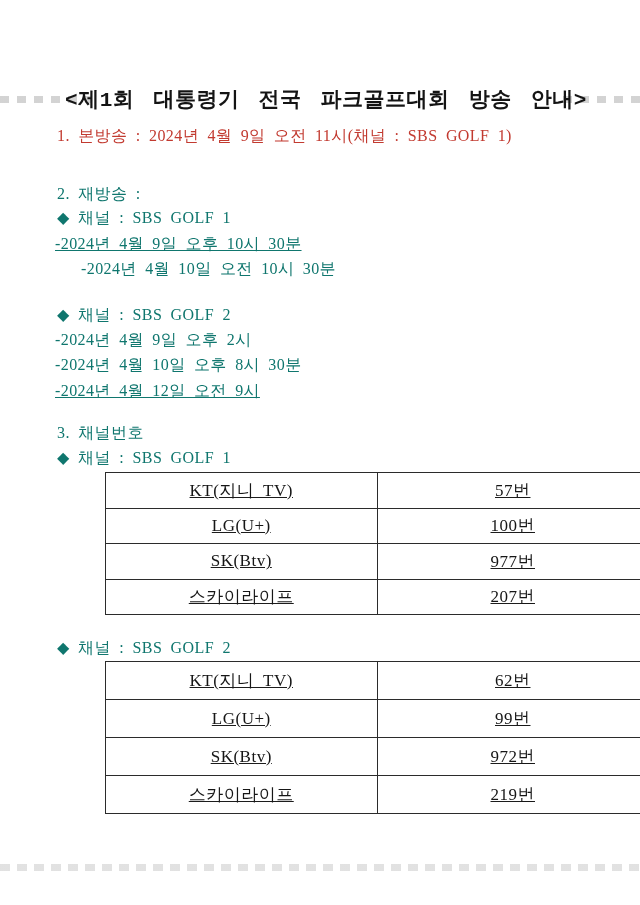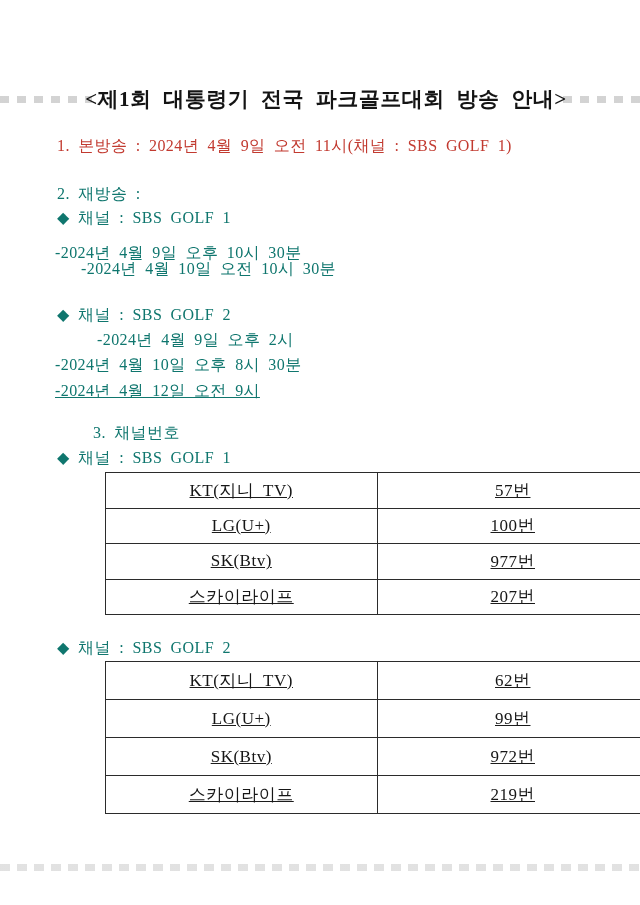--- a/index.html
+++ b/index.html
@@ -9,21 +9,21 @@
     position: relative;
     overflow: hidden;
     font-family: "Liberation Serif", "DejaVu Serif", serif;
     color: #1c1c1c;
   }
   .page-title {
     position: absolute;
     top: 85px; left: 0; right: 0;
     text-align: center;
     text-indent: 12px;
-    font-family: Liberation Serif, serif;
+    font-family: Liberation Mono, monospace;
     font-weight: 800;
     font-size: 21px;
     letter-spacing: 0.5px;
     word-spacing: 6px;
     color: #141414;
     white-space: nowrap;
   }
   .line {
     position: absolute;
     left: 57px;
@@ -71,34 +71,34 @@
 </style>
 </head>
 <body>
 
 <div class="ghost-dashes" style="top:96px; left:0; width:92px;"></div>
 <div class="ghost-dashes" style="top:96px; left:563px; width:77px;"></div>
 <div class="ghost-dashes bottom" style="top:864px; left:0; width:640px;"></div>
 
 <div class="page-title">&lt;제1회 대통령기 전국 파크골프대회 방송 안내&gt;</div>
 
-<div class="line red" style="top:137px;">1. 본방송 : 2024년 4월 9일 오전 11시(채널 : SBS GOLF 1)</div>
+<div class="line red" style="top:127px;">1. 본방송 : 2024년 4월 9일 오전 11시(채널 : SBS GOLF 1)</div>
 
 <div class="line" style="top:185px;">2. 재방송 :</div>
 
 <div class="line" style="top:209px;">◆ 채널 : SBS GOLF 1</div>
-<div class="line date" style="top:244px;">-2024년 4월 9일 오후 10시 30분</div>
+<div class="line date" style="top:235px;text-decoration:underline;">-2024년 4월 9일 오후 10시 30분</div>
 <div class="line date" style="top:260px;margin-left:26px;">-2024년 4월 10일 오전 10시 30분</div>
 
 <div class="line" style="top:306px;">◆ 채널 : SBS GOLF 2</div>
-<div class="line date" style="top:331px;margin-left:42px;">-2024년 4월 9일 오후 2시</div>
+<div class="line date" style="top:331px;">-2024년 4월 9일 오후 2시</div>
 <div class="line date" style="top:356px;">-2024년 4월 10일 오후 8시 30분</div>
 <div class="line date" style="top:382px;text-decoration:underline;">-2024년 4월 12일 오전 9시</div>
 
-<div class="line" style="top:424px;margin-left:36px;">3. 채널번호</div>
+<div class="line" style="top:424px;">3. 채널번호</div>
 
 <div class="line" style="top:449px;">◆ 채널 : SBS GOLF 1</div>
 
 <table class="chan-table t1" style="top:472px;">
   <tbody>
       <tr>
     <td>KT(지니 TV)</td>
     <td>57번</td>
   </tr>
   <tr>

